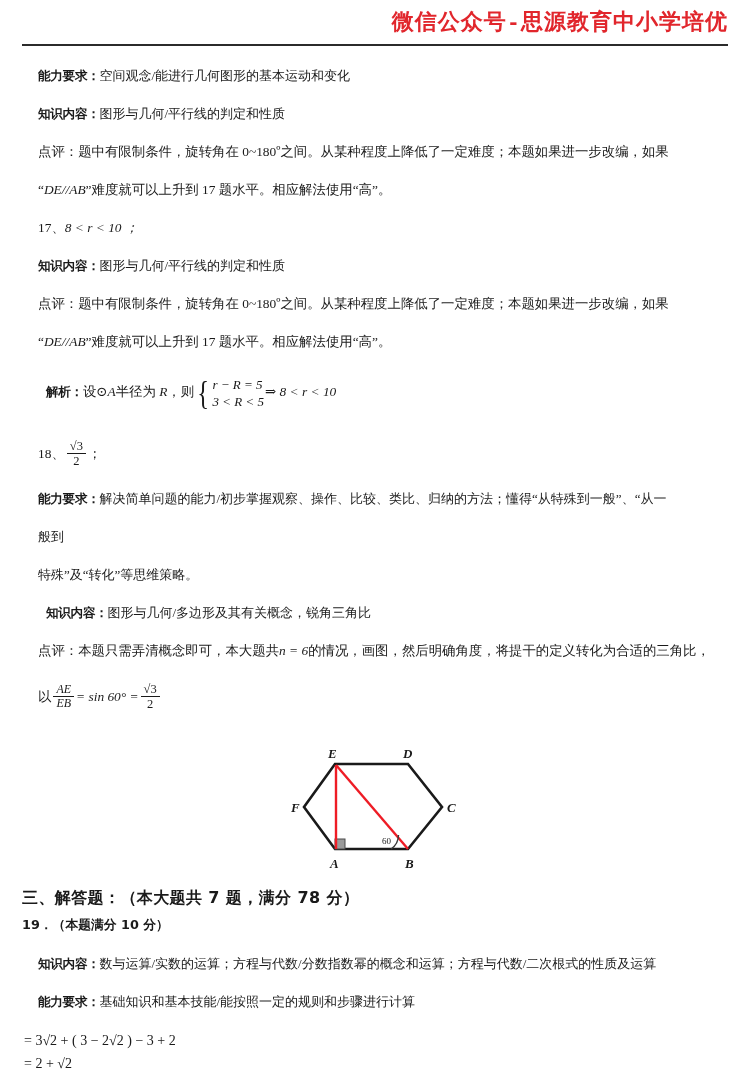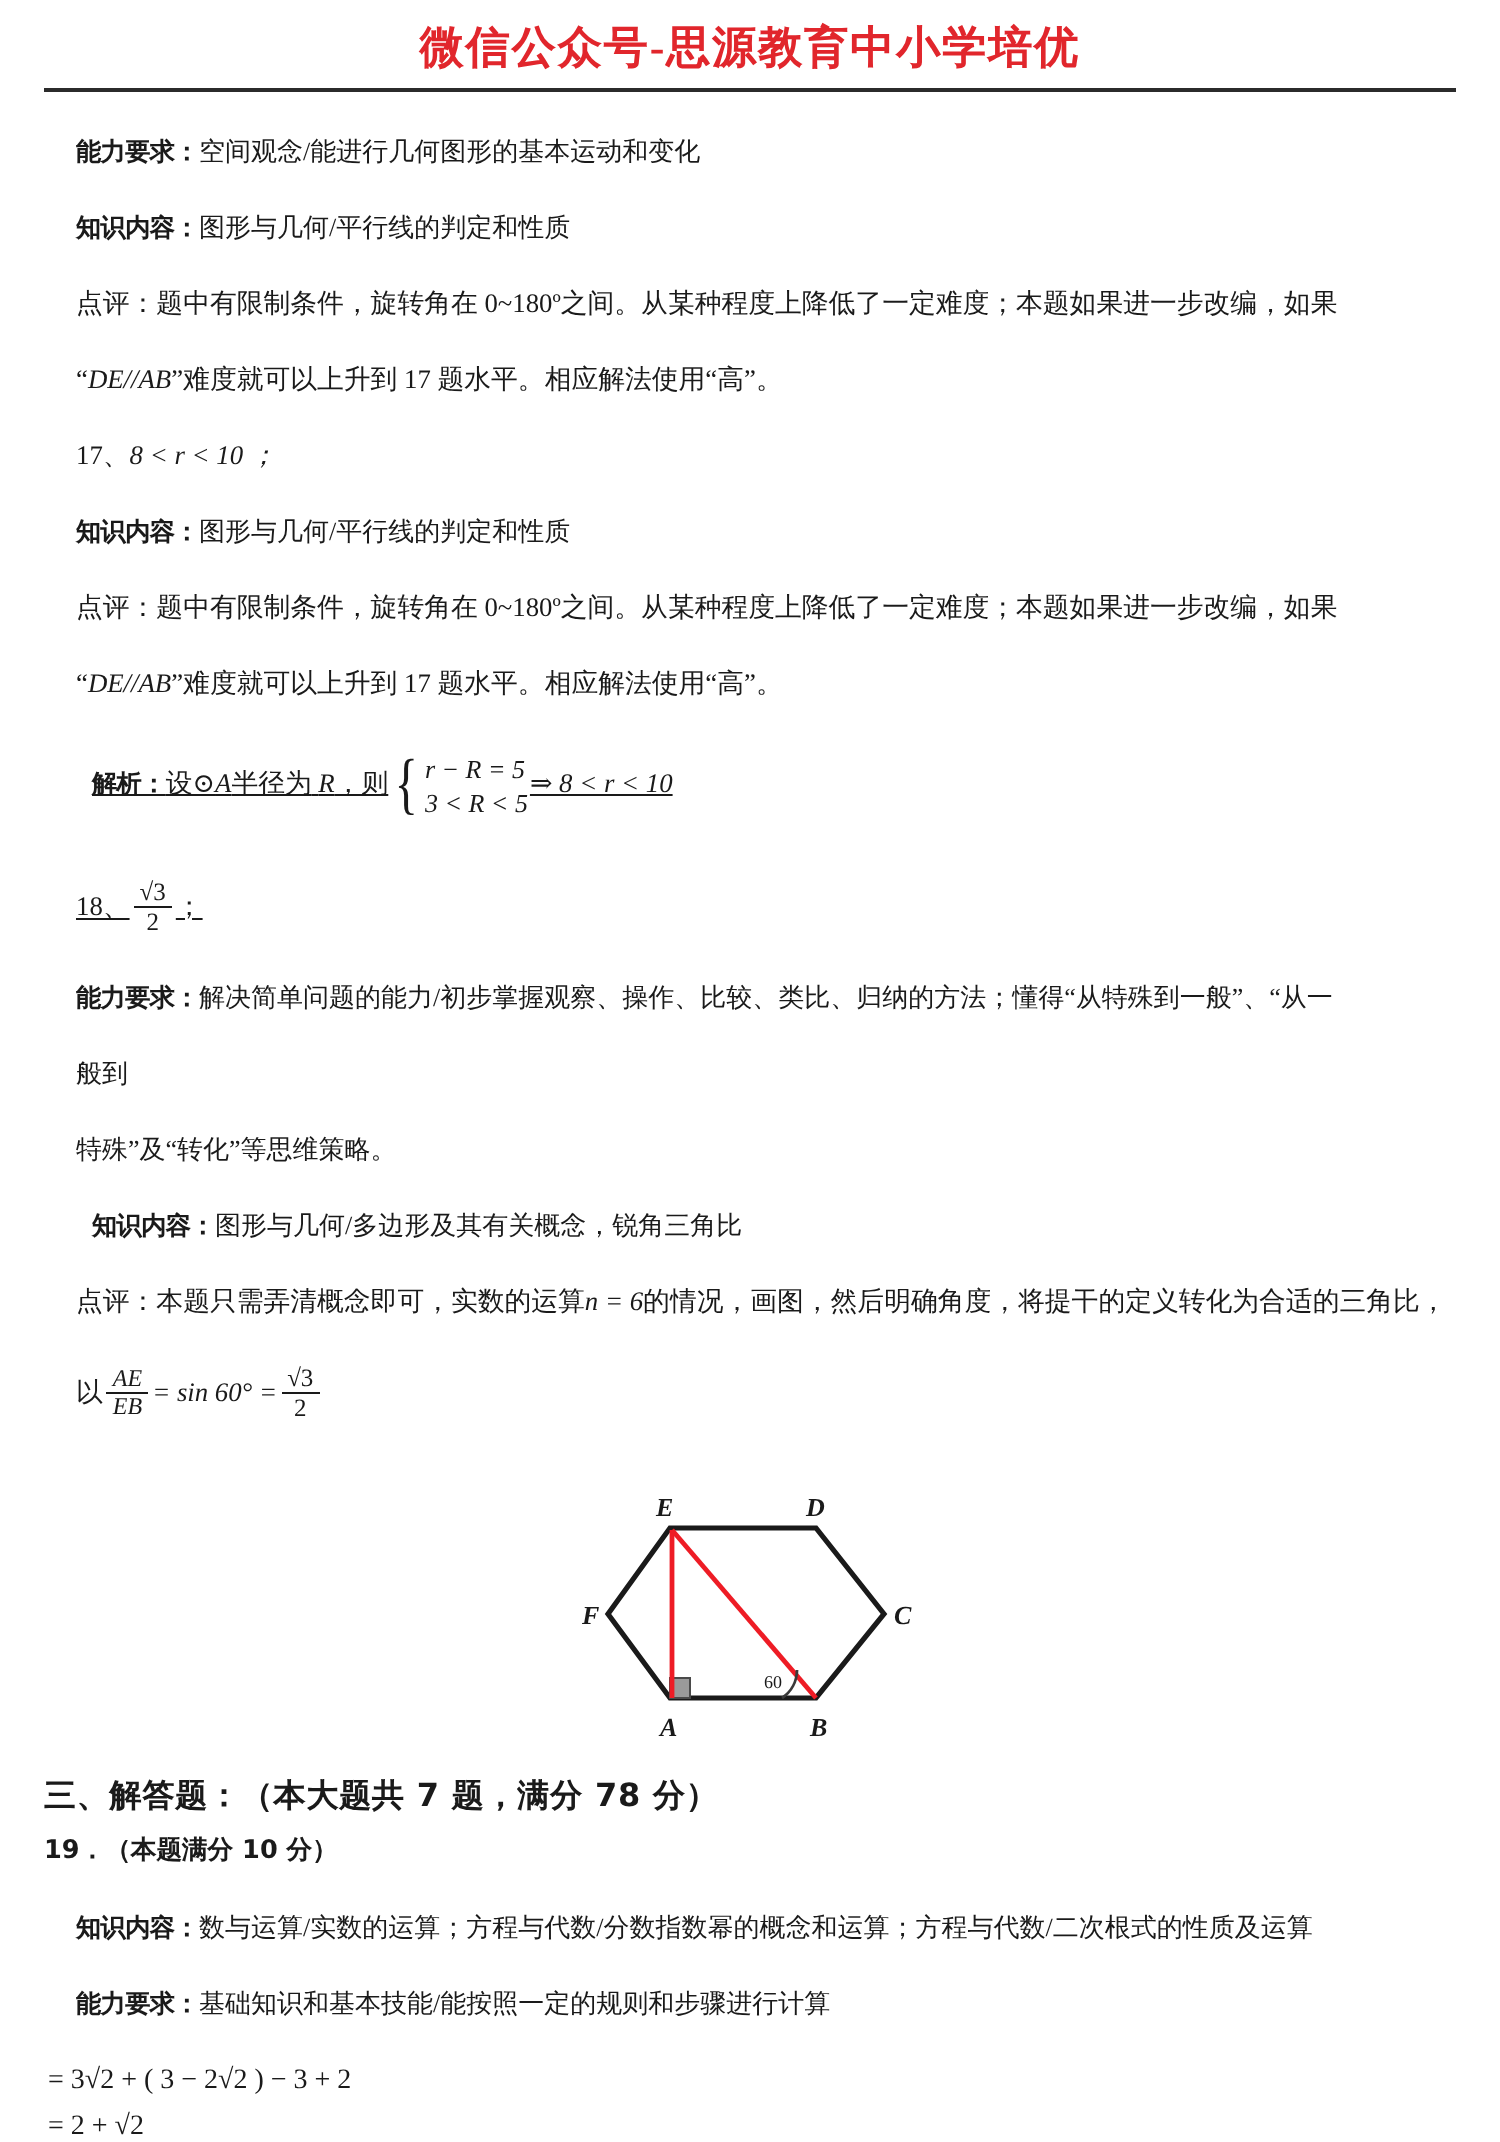--- a/index.html
+++ b/index.html
@@ -15,23 +15,23 @@
   }
   .page{
     width:750px;
     height:1071px;
     box-sizing:border-box;
     padding:0 22px;
     position:relative;
   }
   
   .header-title{
-    text-align:center;
+    text-align:right;
     color:#e1262c;
-    font-family:Liberation Serif, serif;
+    font-family:Liberation Mono, monospace;
     font-weight:bold;
     font-size:22px;
     letter-spacing:1px;
     padding-top:9px;
     line-height:30px;
     white-space:nowrap;
   }
   .header-rule{
     border:0;
     border-top:2px solid #2b2b2b;
@@ -49,21 +49,21 @@
   .row.indent{padding-left:8px;}
   .lbl{
     font-family:"DejaVu Sans","Liberation Sans",sans-serif;
     font-weight:bold;
     font-size:12.6px;
     letter-spacing:-0.3px;
   }
   .txt{font-size:13px;}
   .plain{font-size:13.4px;}
   .mi{font-style:italic;font-family:"Liberation Serif","DejaVu Serif",serif;}
-  .cont{padding-top:10px;text-decoration:underline;}
+  .cont{padding-top:10px;}
   
   .frac{
     display:inline-block;
     vertical-align:middle;
     text-align:center;
     font-size:12.5px;
     line-height:1.12;
     margin:0 2px;
     position:relative;
     top:-1px;
@@ -181,21 +181,21 @@
   </div>
   <div class="row">
     <span class="txt">特殊”及“转化”等思维策略。</span>
   </div>
 
   <div class="row indent">
     <span class="lbl">知识内容：</span><span class="txt">图形与几何/多边形及其有关概念，锐角三角比</span>
   </div>
 
   <div class="row">
-    <span class="plain">点评：</span><span class="plain">本题只需弄清概念即可，实数的运算</span><span class="plain mi">n = 6</span><span class="plain">的情况，画图，然后明确角度，将提干的定义转化为合适的三角比，</span>
+    <span class="plain">点评：</span><span class="plain">本题只需弄清概念即可，本大题共</span><span class="plain mi">n = 6</span><span class="plain">的情况，画图，然后明确角度，将提干的定义转化为合适的三角比，</span>
   </div>
 
 
   <div class="row" style="padding-top:8px">
     <span class="plain">以</span><span class="frac" style="font-size:12px"><span class="n mi">AE</span><span class="d mi">EB</span></span><span class="plain mi">= sin 60° =</span><span class="frac"><span class="n">√3</span><span class="d">2</span></span>
   </div>
 
   <div class="figure-wrap">
     <div class="figure">
       <svg width="170" height="140" viewBox="0 0 170 140">

